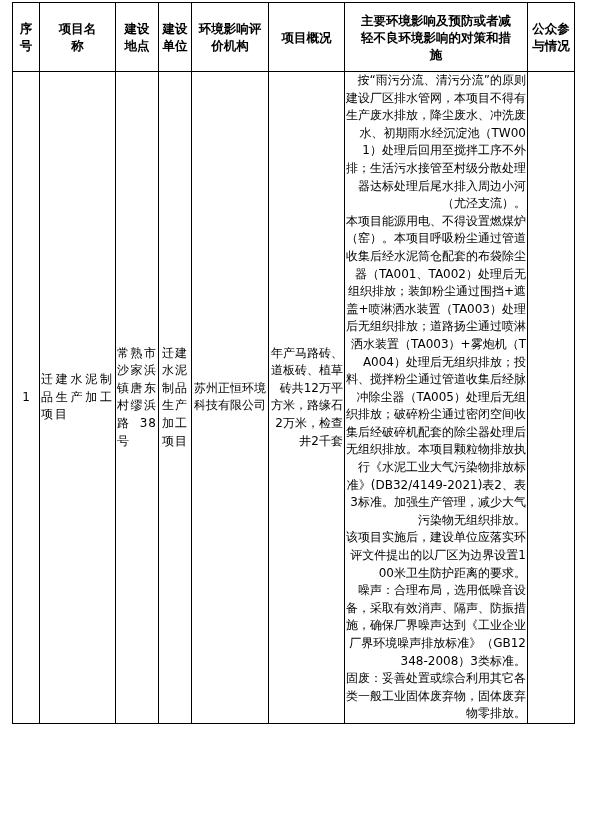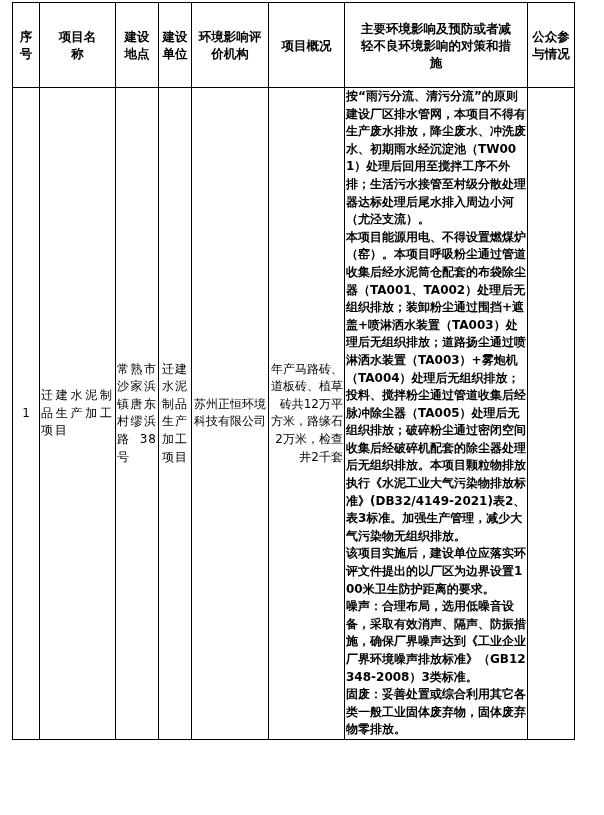--- a/index.html
+++ b/index.html
@@ -40,24 +40,23 @@
     line-height: 17.6px;
   }
   td.c-idx { text-align: center; }
   td.c-name { text-align: justify; text-align-last: left; letter-spacing: 2px; }
   td.c-loc { text-align: justify; letter-spacing: 1px; }
   td.c-unit { text-align: center; letter-spacing: 1px; }
   td.c-agency { text-align: center; }
   td.c-overview { text-align: right; }
   td.c-measures {
     vertical-align: top;
-    text-align: left;
+    text-align: right;
     padding-top: 0;
     word-break: break-all;
-    font-weight: bold;
   }
   td.c-public { }
   .para { display: block; }
 </style>
 </head>
 <body>
 
 <table class="eia">
   <colgroup>
     <col style="width:27px">
@@ -68,21 +67,21 @@
     <col style="width:76px">
     <col style="width:183px">
     <col style="width:47px">
   </colgroup>
   <thead>
     <tr>
       <th>序号</th>
       <th style="padding:0 18px">项目名称</th>
       <th style="padding:8px 6px">建设地点</th>
       <th>建设单位</th>
-      <th style="padding:16px 6px">环境影响评价机构</th>
+      <th style="padding:8px 6px">环境影响评价机构</th>
       <th>项目概况</th>
       <th style="padding:0 12px">主要环境影响及预防或者减轻不良环境影响的对策和措施</th>
       <th style="padding:0 2px">公众参与情况</th>
     </tr>
   </thead>
   <tbody>
     <tr>
       <td class="c-idx">1</td>
       <td class="c-name">迁建水泥制品生产加工项目</td>
       <td class="c-loc">常熟市沙家浜镇唐东村缪浜路38号</td>

